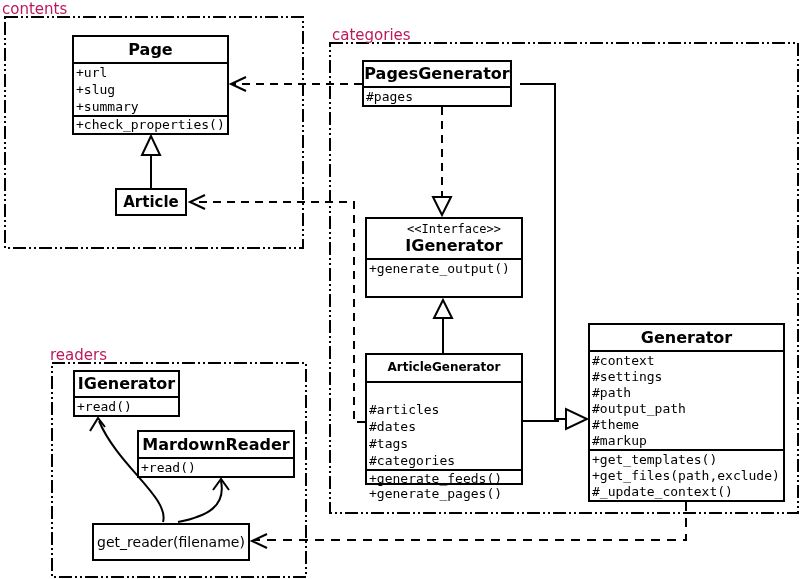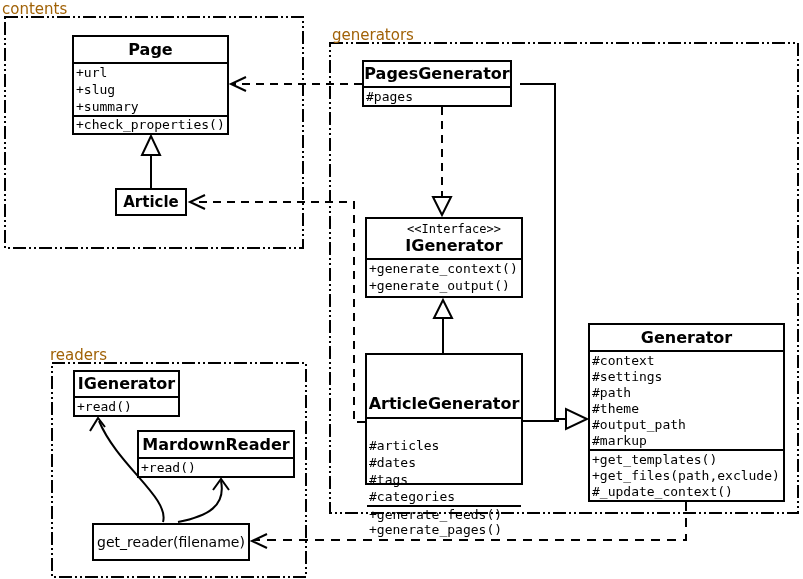--- a/index.html
+++ b/index.html
@@ -2,21 +2,21 @@
 <html><head>
 <meta charset="utf-8">
 <style>
   html,body{margin:0;padding:0;background:#ffffff;}
   .stage{
     position:relative;width:803px;height:579px;background:#ffffff;
     font-family:"DejaVu Sans",sans-serif;color:#000;overflow:hidden;
   }
   .stage svg{position:absolute;left:0;top:0;}
   .pkg-label{
-    position:absolute;font:15px "DejaVu Sans",sans-serif;color:#a16207;
+    position:absolute;font:15px "DejaVu Sans",sans-serif;color:#be185d;
     background:transparent;white-space:nowrap;text-align:right;
   }
   .ubox{
     position:absolute;background:#fff;border:2px solid #000;box-sizing:border-box;
   }
   .utitle{
     font:bold 15px "DejaVu Sans",sans-serif;text-align:center;white-space:nowrap;
     overflow:hidden;
   }
   .ustereo{
@@ -69,21 +69,21 @@
     <polyline points="267,534 252,541 267,548" fill="none" stroke="#000" stroke-width="2"></polyline>
 
     <path d="M 163,522 C 170,498 118,466 99,421" fill="none" stroke="#000" stroke-width="2"></path>
     <polyline points="90,431 98,418 105,427" fill="none" stroke="#000" stroke-width="2"></polyline>
 
     <path d="M 178,522 C 208,516 226,506 221,481" fill="none" stroke="#000" stroke-width="2"></path>
     <polyline points="213,490 221,479 229,490" fill="none" stroke="#000" stroke-width="2"></polyline>
   </svg>
 
   <div class="pkg-label" style="left:2px;top:0px;">contents</div>
-  <div class="pkg-label" style="left:332px;top:26px;">generators</div>
+  <div class="pkg-label" style="left:332px;top:26px;">categories</div>
   <div class="pkg-label" style="left:50px;top:346px;">readers</div>
 
   <div class="ubox" style="left:72px;top:35px;width:157px;height:100px;">
     <div class="utitle" style="line-height:25px;height:25px;font-size:16px;border-radius:10px;">Page</div>
     <div class="usec">
       <div class="urow">+url</div>
       <div class="urow">+slug</div>
       <div class="urow">+summary</div>
     </div>
     <div class="usec">
@@ -101,47 +101,46 @@
       <div class="urow">#pages</div>
     </div>
   </div>
 
   <div class="ubox" style="left:365px;top:217px;width:158px;height:81px;">
     <div style="padding-top:3px;padding-left:20px;">
       <div class="ustereo">&lt;&lt;Interface&gt;&gt;</div>
       <div class="utitle" style="line-height:20px;height:20px;font-size:16px;">IGenerator</div>
     </div>
     <div class="usec" style="margin-top:2px;">
-      <div class="urow">+generate_context()</div>
       <div class="urow">+generate_output()</div>
     </div>
   </div>
 
   <div class="ubox" style="left:365px;top:353px;width:158px;height:132px;">
-    <div class="utitle" style="line-height:25px;height:26px;font-size:16px;margin-top:36px;">ArticleGenerator</div>
+    <div class="utitle" style="line-height:25px;height:26px;font-size:12px;">ArticleGenerator</div>
     <div class="usec" style="padding-top:18px;">
       <div class="urow">#articles</div>
       <div class="urow">#dates</div>
       <div class="urow">#tags</div>
       <div class="urow">#categories</div>
     </div>
     <div class="usec">
       <div class="urow r15">+generate_feeds()</div>
       <div class="urow r15">+generate_pages()</div>
     </div>
   </div>
 
   <div class="ubox" style="left:588px;top:323px;width:197px;height:179px;">
     <div class="utitle" style="line-height:25px;height:25px;font-size:16px;">Generator</div>
     <div class="usec" style="padding-top:1px;">
       <div class="urow r16">#context</div>
       <div class="urow r16">#settings</div>
       <div class="urow r16">#path</div>
+      <div class="urow r16">#output_path</div>
       <div class="urow r16">#theme</div>
-      <div class="urow r16">#output_path</div>
       <div class="urow r16">#markup</div>
     </div>
     <div class="usec" style="padding-top:1px;">
       <div class="urow r16">+get_templates()</div>
       <div class="urow r16">+get_files(path,exclude)</div>
       <div class="urow r16">#_update_context()</div>
     </div>
   </div>
 
   <div class="ubox" style="left:73px;top:370px;width:107px;height:47px;">

